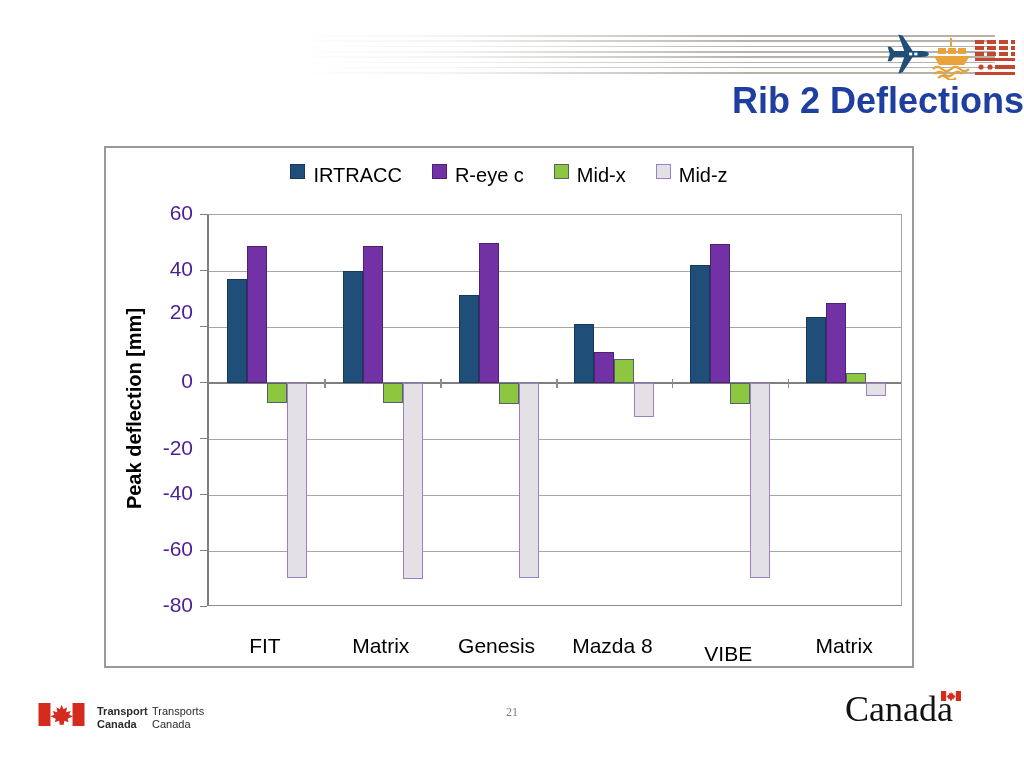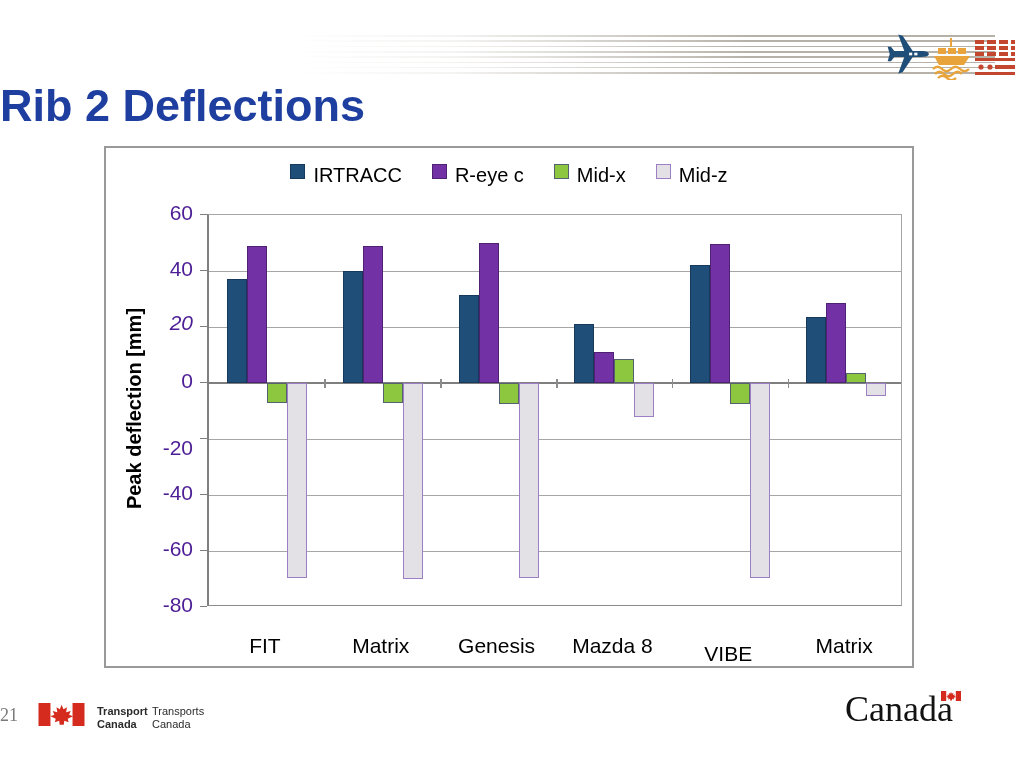--- a/index.html
+++ b/index.html
@@ -7,22 +7,22 @@
          font-family:"Liberation Sans",sans-serif;}
 
   
   .banner{position:absolute;left:295px;top:35px;width:700px;height:42px;
           background:repeating-linear-gradient(180deg,#b6b2a9 0,#b6b2a9 1.6px,rgba(255,255,255,0) 1.6px,rgba(255,255,255,0) 5.3px);}
   .banner-fade{position:absolute;left:0;top:0;width:65%;height:100%;
           background:linear-gradient(90deg,#ffffff 0%,rgba(255,255,255,.85) 35%,rgba(255,255,255,0) 100%);}
   .banner-icon{position:absolute;}
 
   
-  .title{position:absolute;left:0;top:80px;width:100%;text-align:left;
-         font-size:45px;font-weight:bold;color:#1e3f9f;letter-spacing:0px;}
+  .title{position:absolute;left:0;top:80px;width:100%;text-align:right;
+         font-size:36px;font-weight:bold;color:#1e3f9f;letter-spacing:0px;}
 
   
   .chart-box{position:absolute;left:104px;top:146px;width:810px;height:522px;
              border:2px solid #999999;background:#fff;box-sizing:border-box;}
   .legend{position:absolute;left:0;top:16px;width:100%;display:flex;justify-content:center;
           align-items:center;gap:30px;font-size:20px;color:#000;}
   .legend-item{display:flex;gap:8px;}
   .legend-swatch{width:15px;height:15px;box-sizing:border-box;}
 
   .plot{position:absolute;left:101px;top:66px;width:695px;height:392px;box-sizing:border-box;
@@ -33,22 +33,22 @@
   .axis-tick{position:absolute;background:#7f7f7f;}
   .y-tick-label{position:absolute;width:60px;text-align:right;font-size:21px;color:#4c1d95;}
   .x-category-label{position:absolute;text-align:center;font-size:21px;color:#000;}
   .y-title{position:absolute;left:-112px;top:249px;width:280px;text-align:center;
            font-size:20px;font-weight:bold;color:#000;transform:rotate(-90deg);}
 
   
   .tc-logo{position:absolute;left:38px;top:703px;}
   .tc-text{position:absolute;top:705px;font-size:11px;line-height:13px;color:#2b2b2b;}
   .tc-text-en{left:97px;font-weight:bold;} .tc-text-fr{left:152px;}
-  .page-number{position:absolute;left:0;top:705px;width:100%;
-               font-family:"Liberation Serif",serif;font-size:18px;color:#7a7a7a;}
+  .page-number{position:absolute;left:0;top:705px;width:100%;text-align:center;
+               font-family:"Liberation Serif",serif;font-size:12px;color:#7a7a7a;}
   .wordmark{position:absolute;left:845px;top:688px;font-family:"Liberation Serif",serif;
             font-size:36px;color:#121212;}
   .wordmark-flag{position:absolute;right:-8px;top:3px;}
 </style>
 </head>
 <body>
 
 <div class="slide">
 
   <div class="banner">
@@ -149,21 +149,21 @@
         <div class="bar" title="Mid-z Mazda 6: -12" style="left: 425.417px; top: 168px; width: 20px; height: 33.6px; background: rgb(227, 225, 230); border-color: rgb(157, 127, 198);"></div>
         <div class="bar" title="Mid-z VIBE: -69.5" style="left: 541.25px; top: 168px; width: 20px; height: 194.6px; background: rgb(227, 225, 230); border-color: rgb(157, 127, 198);"></div>
         <div class="bar" title="Mid-z Impreza: -4.5" style="left: 657.083px; top: 168px; width: 20px; height: 12.6px; background: rgb(227, 225, 230); border-color: rgb(157, 127, 198);"></div>
       </div>
     <div id="axis-extras">
         <div class="axis-tick" style="left: 94px; top: 65.5px; width: 7px; height: 1.5px;"></div>
         <div class="y-tick-label" style="left: 27px; top: 53px;">60</div>
         <div class="axis-tick" style="left: 94px; top: 121.5px; width: 7px; height: 1.5px;"></div>
         <div class="y-tick-label" style="left: 27px; top: 109px;">40</div>
         <div class="axis-tick" style="left: 94px; top: 177.5px; width: 7px; height: 1.5px;"></div>
-        <div class="y-tick-label" style="left: 27px; top: 163px; font-style: italic;">20</div>
+        <div class="y-tick-label" style="left: 27px; top: 152px;">20</div>
         <div class="axis-tick" style="left: 94px; top: 233.5px; width: 7px; height: 1.5px;"></div>
         <div class="y-tick-label" style="left: 27px; top: 221px;">0</div>
         <div class="axis-tick" style="left: 94px; top: 289.5px; width: 7px; height: 1.5px;"></div>
         <div class="y-tick-label" style="left: 27px; top: 288px;">-20</div>
         <div class="axis-tick" style="left: 94px; top: 345.5px; width: 7px; height: 1.5px;"></div>
         <div class="y-tick-label" style="left: 27px; top: 333px;">-40</div>
         <div class="axis-tick" style="left: 94px; top: 401.5px; width: 7px; height: 1.5px;"></div>
         <div class="y-tick-label" style="left: 27px; top: 389px;">-60</div>
         <div class="axis-tick" style="left: 94px; top: 457.5px; width: 7px; height: 1.5px;"></div>
         <div class="y-tick-label" style="left: 27px; top: 445px;">-80</div>

